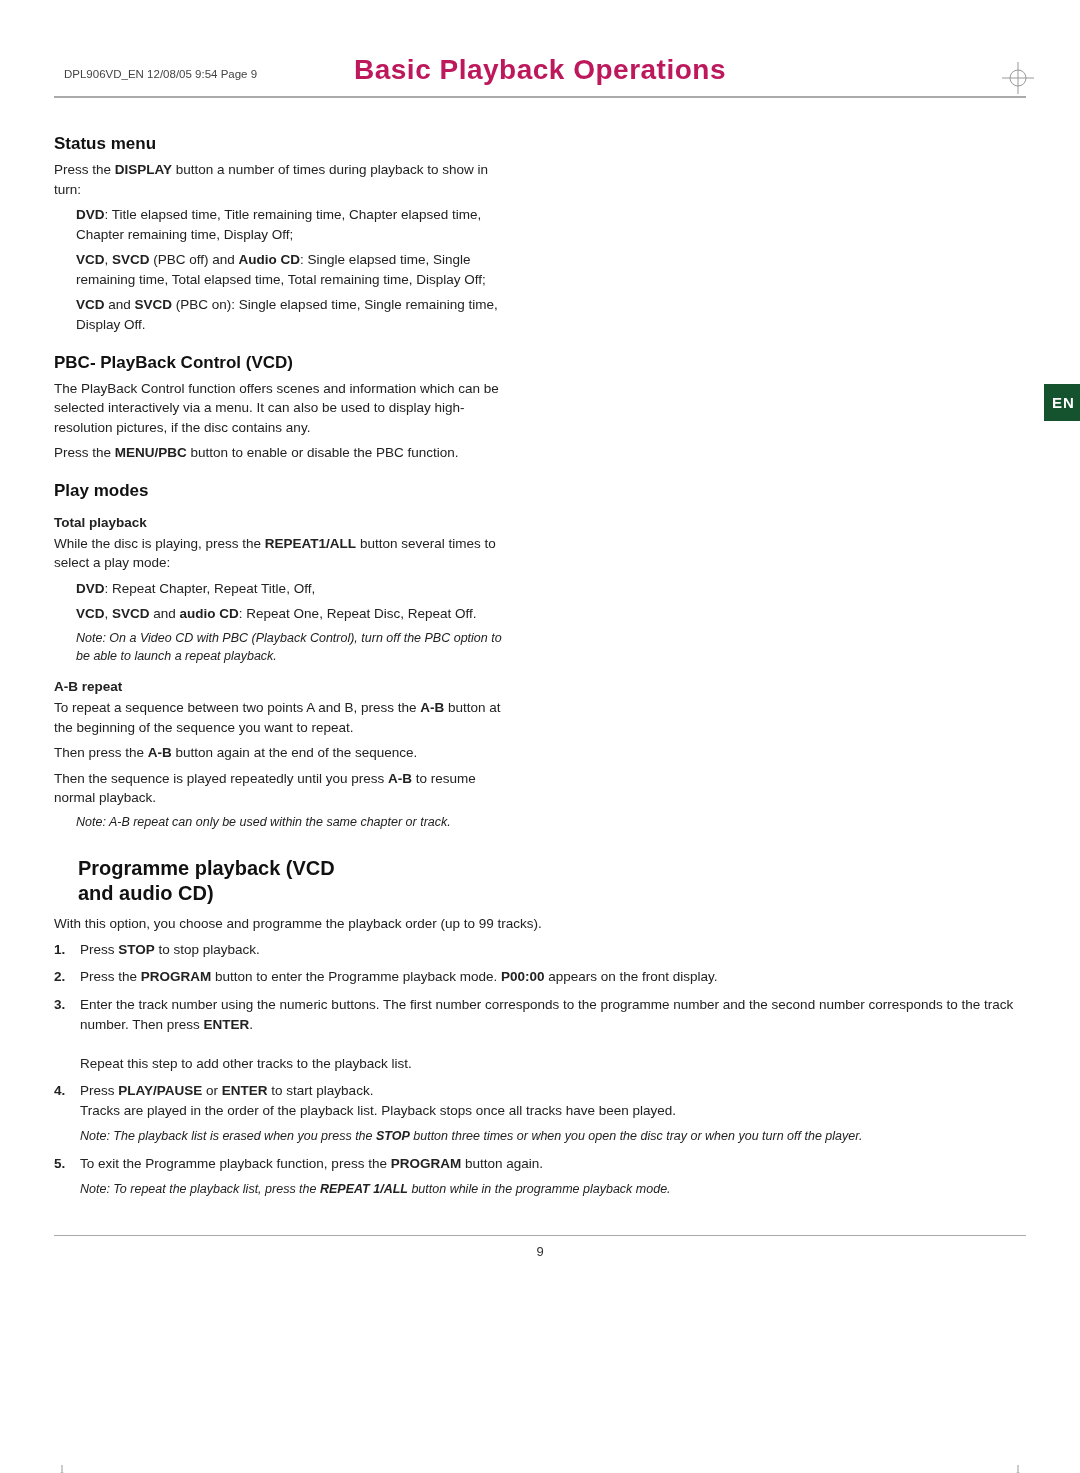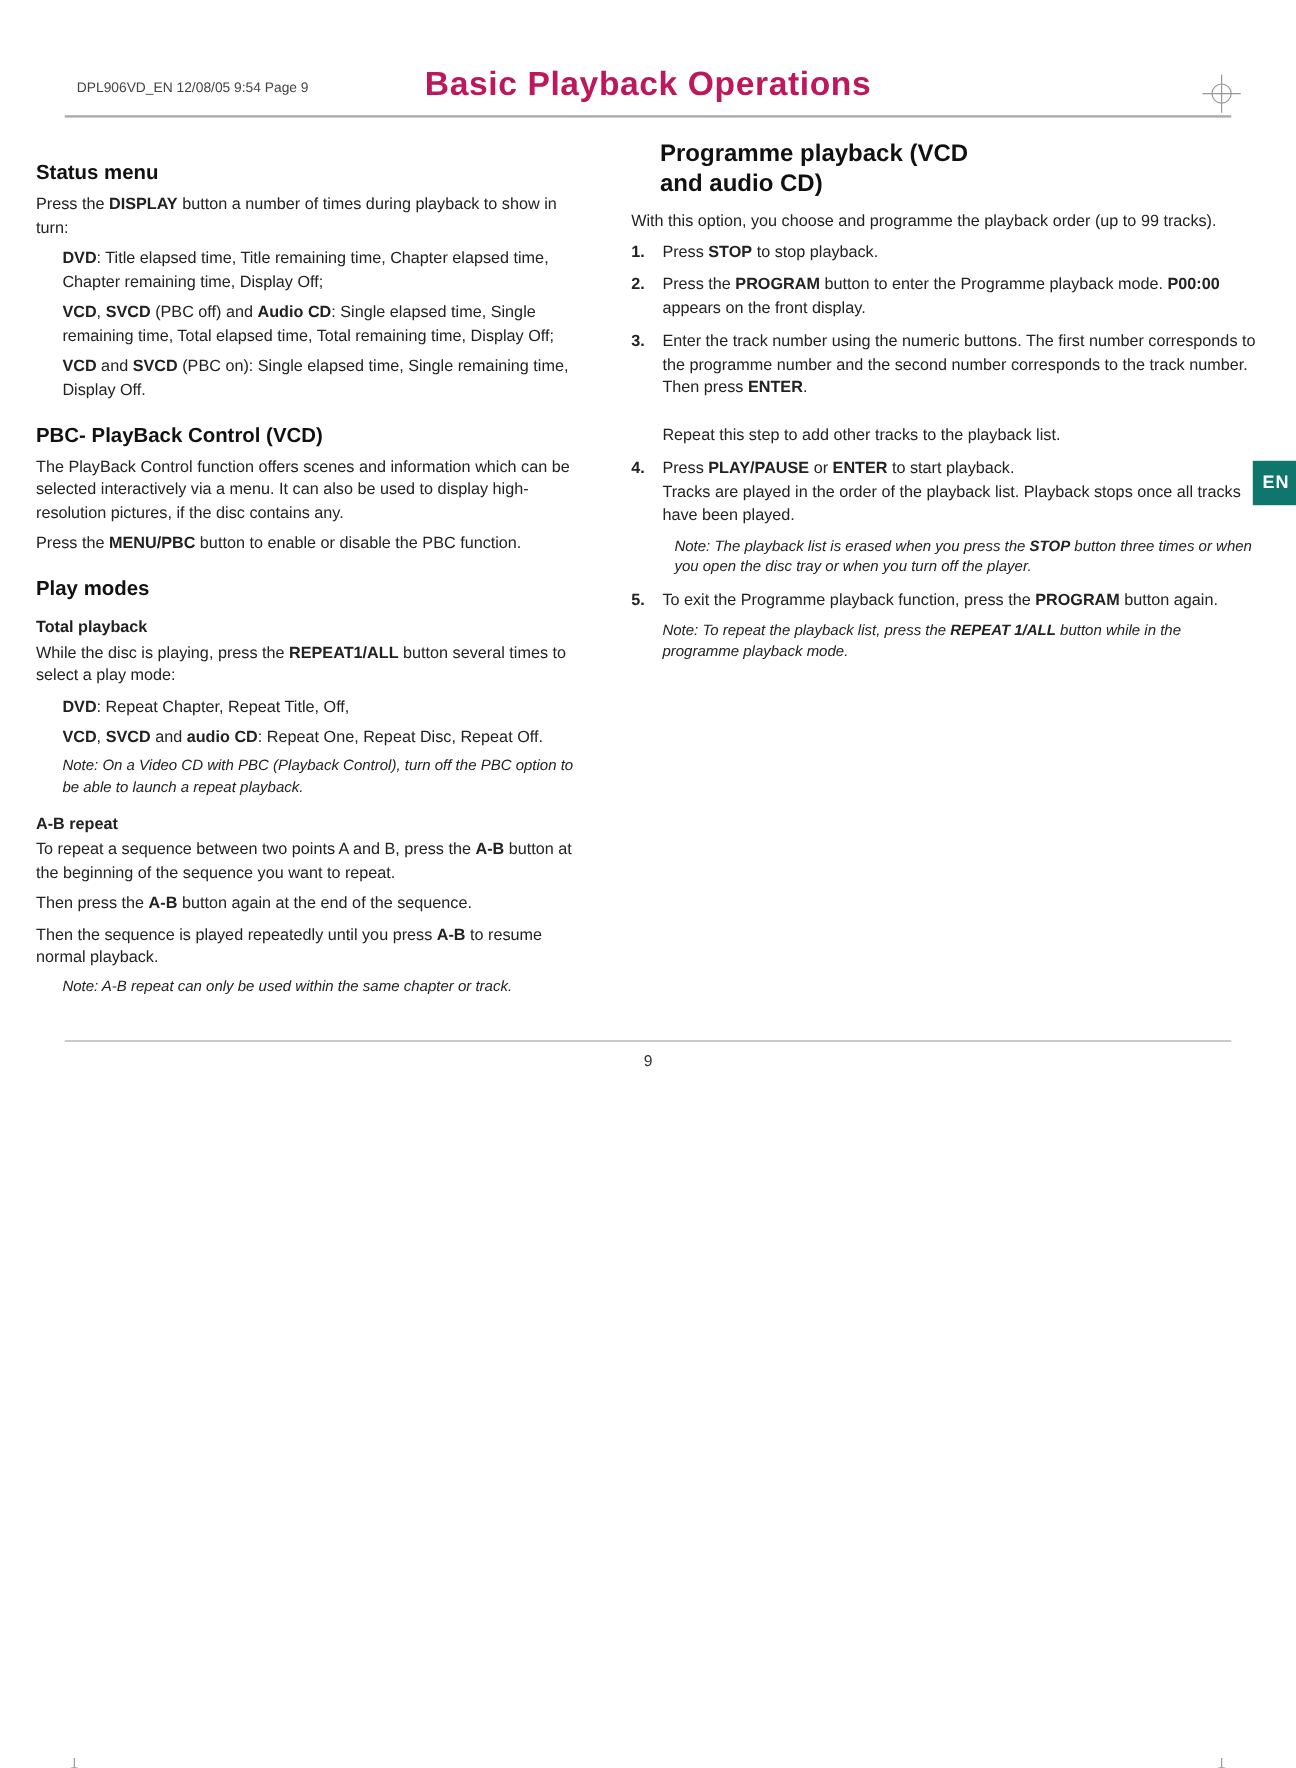--- a/index.html
+++ b/index.html
@@ -56,37 +56,38 @@
     
     .title-rule {
       border: none;
       border-top: 2px solid #aaa;
       margin: 10px 54px 18px 54px;
     }
 
     
     .columns {
       display: flex;
-      padding: 0 30px;
-      gap: 36px;
+      padding: 0 54px;
+      gap: 19px;
+      flex-direction: column;
     }
     .col-left {
       flex: 1 1 0;
       max-width: 460px;
     }
     .col-right {
       flex: 1 1 0;
     }
 
     
     .en-tab {
       position: absolute;
       right: 0;
       top: 330px;
-      background: #0f766e;
+      background: #14532d;
       color: #fff;
       font-weight: bold;
       font-size: 15px;
       padding: 10px 8px;
       letter-spacing: 1px;
       font-family: Arial, sans-serif;
       writing-mode: horizontal-tb;
       width: 36px;
       text-align: center;
     }
@@ -263,21 +264,21 @@
         </li>
         <li>
           <span class="num">4.</span>
           <span class="content">
             Press <b>PLAY/PAUSE</b> or <b>ENTER</b> to start playback.<br>
             Tracks are played in the order of the playback list. Playback stops once all tracks have been played.
           </span>
         </li>
       </ol>
 
-      <p class="note-italic" style="margin-left:36px;">Note: The playback list is erased when you press the <b>STOP</b> button three times or when you open the disc tray or when you turn off the player.</p>
+      <p class="note-italic" style="margin-left:26px;">Note: The playback list is erased when you press the <b>STOP</b> button three times or when you open the disc tray or when you turn off the player.</p>
 
       <ol class="numbered-list" style="margin-top:8px;">
         <li>
           <span class="num">5.</span>
           <span class="content">To exit the Programme playback function, press the <b>PROGRAM</b> button again.</span>
         </li>
       </ol>
 
       <p class="note-italic" style="margin-left:26px;">Note: To repeat the playback list, press the <b>REPEAT 1/ALL</b> button while in the programme playback mode.</p>
 

